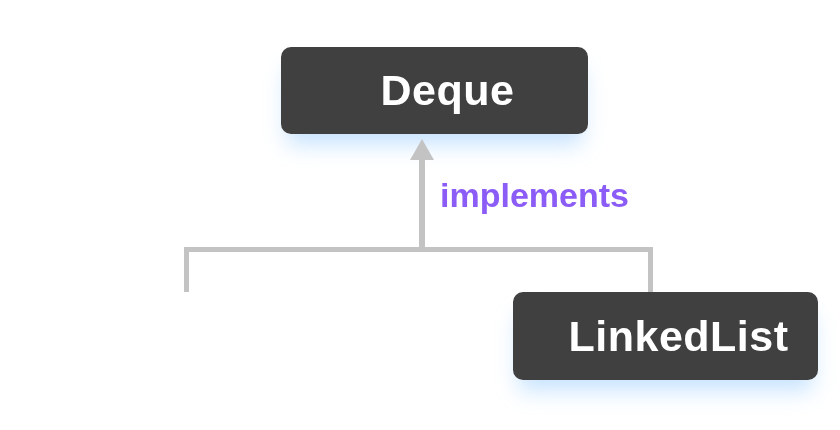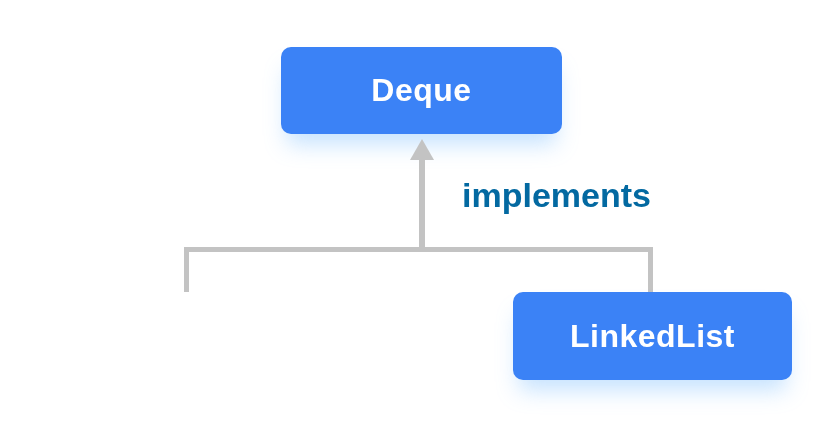--- a/index.html
+++ b/index.html
@@ -10,30 +10,31 @@
   }
   .canvas {
     position: relative;
     width: 840px;
     height: 430px;
     background: #ffffff;
     overflow: hidden;
   }
   .node {
     position: absolute;
-    background: #3b82f6;
+    background: #404040;
     border-radius: 10px;
     display: flex;
     align-items: center;
     justify-content: center;
     color: #ffffff;
     font-weight: bold;
-    font-size: 32px;
+    font-size: 43px;
     letter-spacing: 0.5px;
     box-shadow: 0 16px 22px -6px rgba(102, 178, 252, 0.38);
+    padding-left: 26px;
   }
   .node-parent   { left: 281px; top: 47px;  width: 281px; height: 87px; }
   .node-left     { left: 48px;  top: 292px; width: 279px; height: 88px; }
   .node-right    { left: 513px; top: 292px; width: 279px; height: 88px; }
 
   .line {
     position: absolute;
     background: #C3C3C3;
   }
   .stem        { left: 419px; top: 158px; width: 6px;   height: 94px; }
@@ -50,24 +51,23 @@
     border-left: 12px solid transparent;
     border-right: 12px solid transparent;
     border-bottom: 21px solid #C3C3C3;
   }
   .edge-label {
     position: absolute;
     left: 440px;
     top: 177px;
     font-size: 34px;
     font-weight: bold;
-    color: #0369a1;
+    color: #8b5cf6;
     line-height: 1.1;
     white-space: nowrap;
-    margin-left: 22px;
   }
 </style>
 </head>
 <body>
 
 <div class="canvas">
 
   <div class="node node-parent">
     <span>Deque</span>
   </div>

